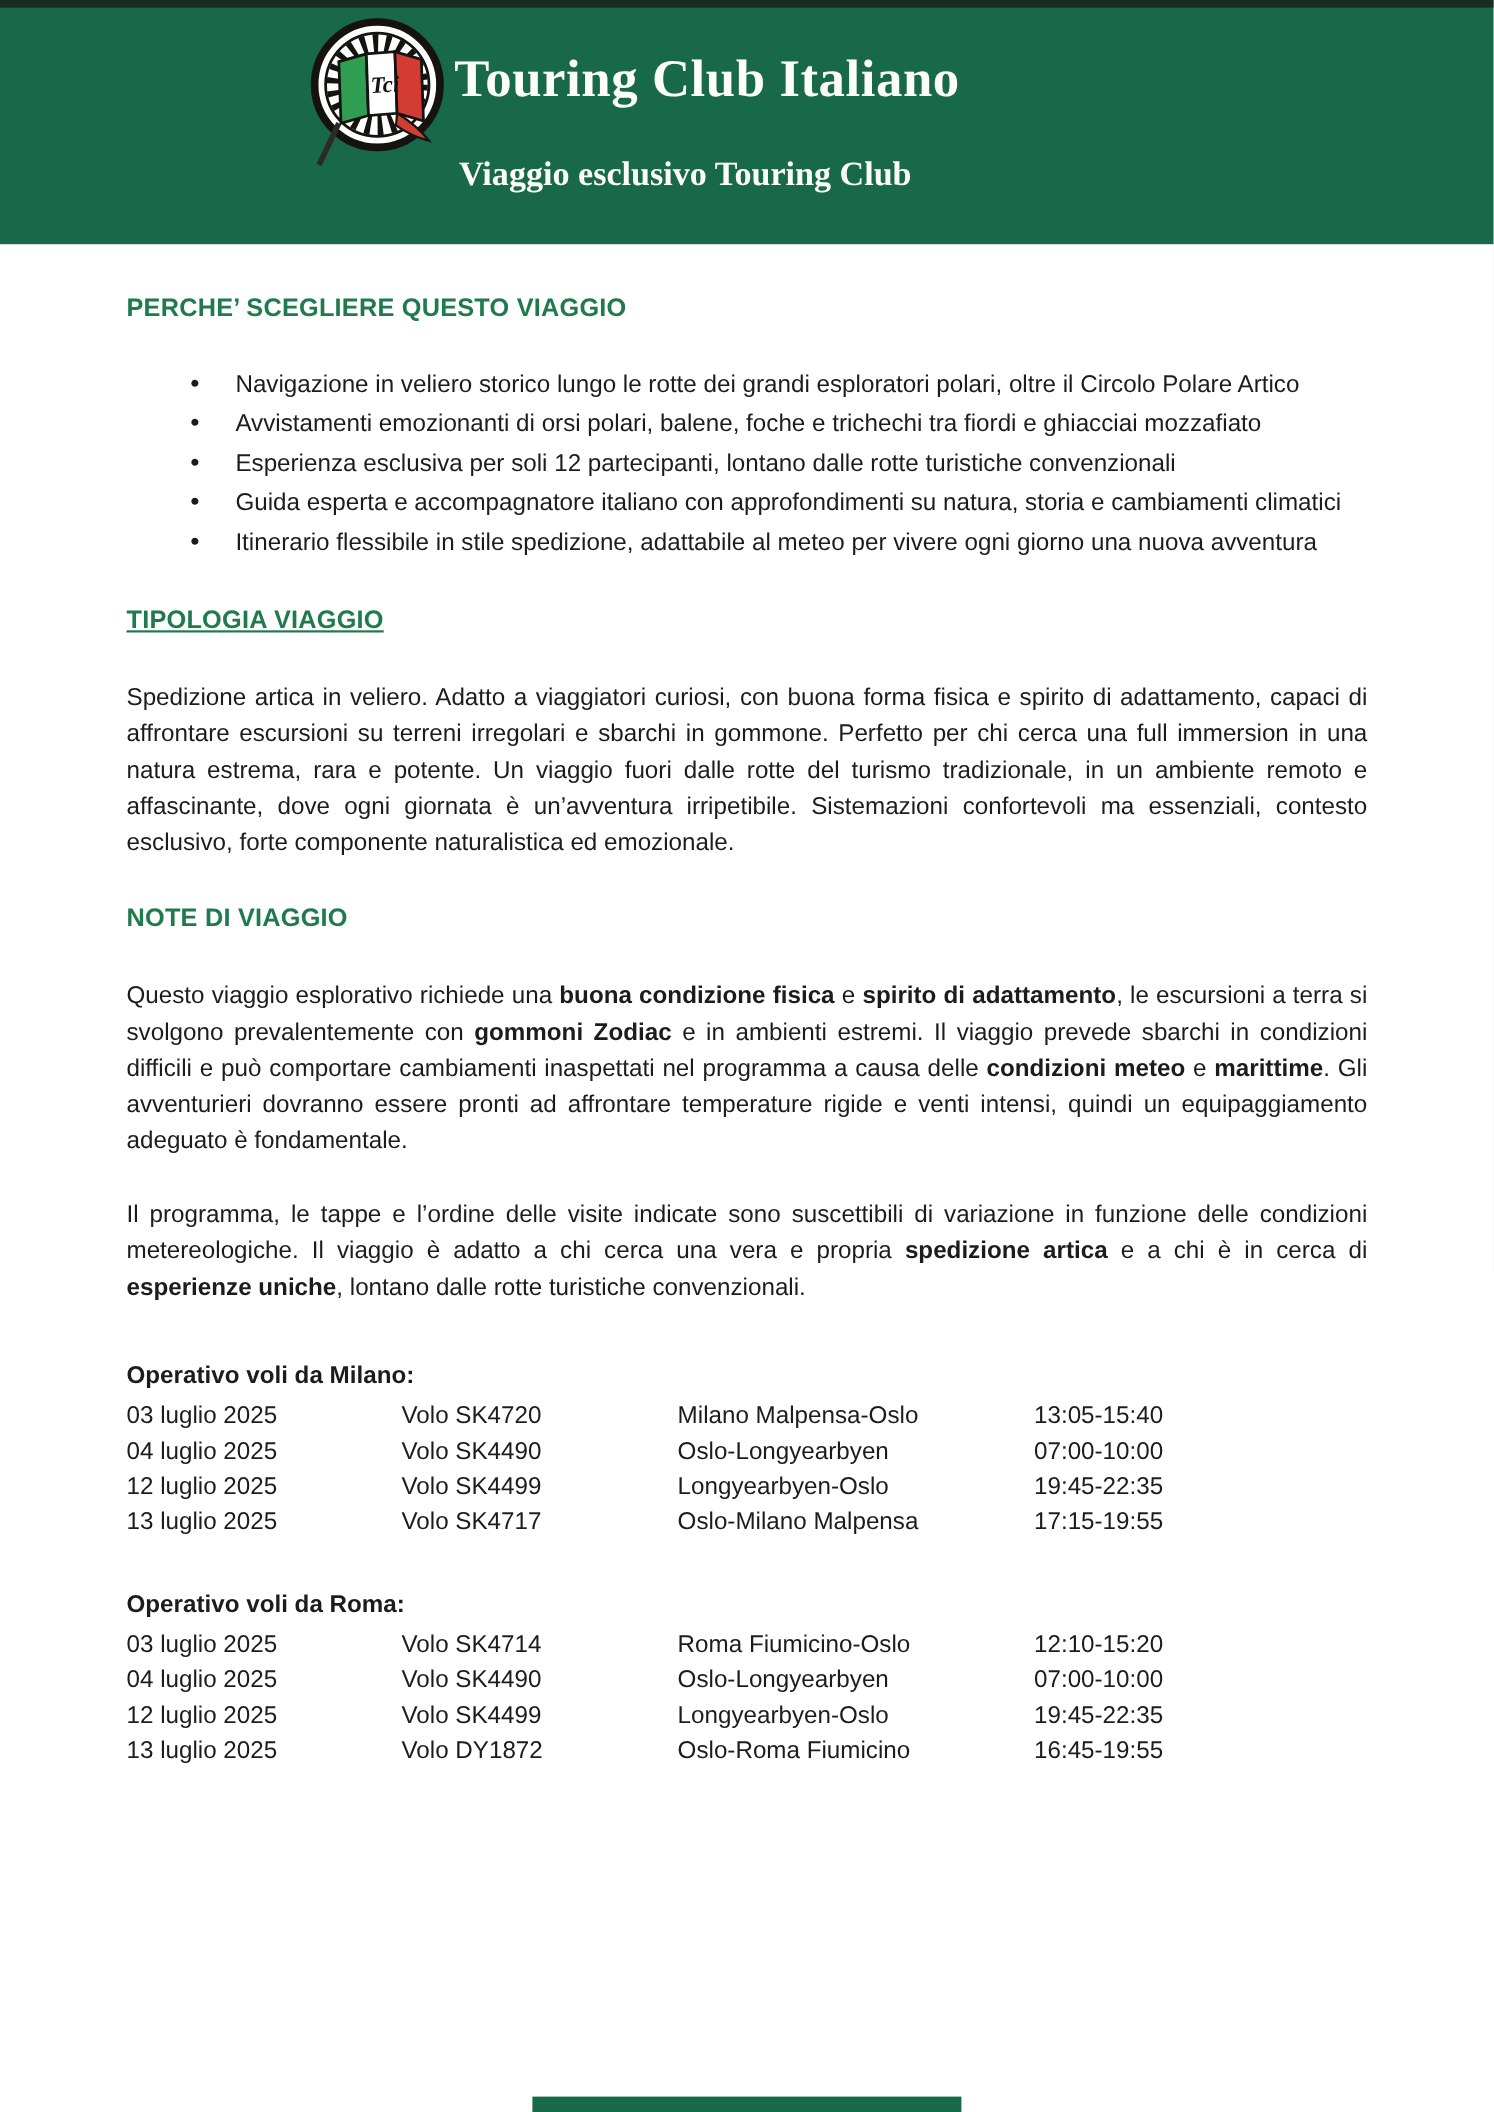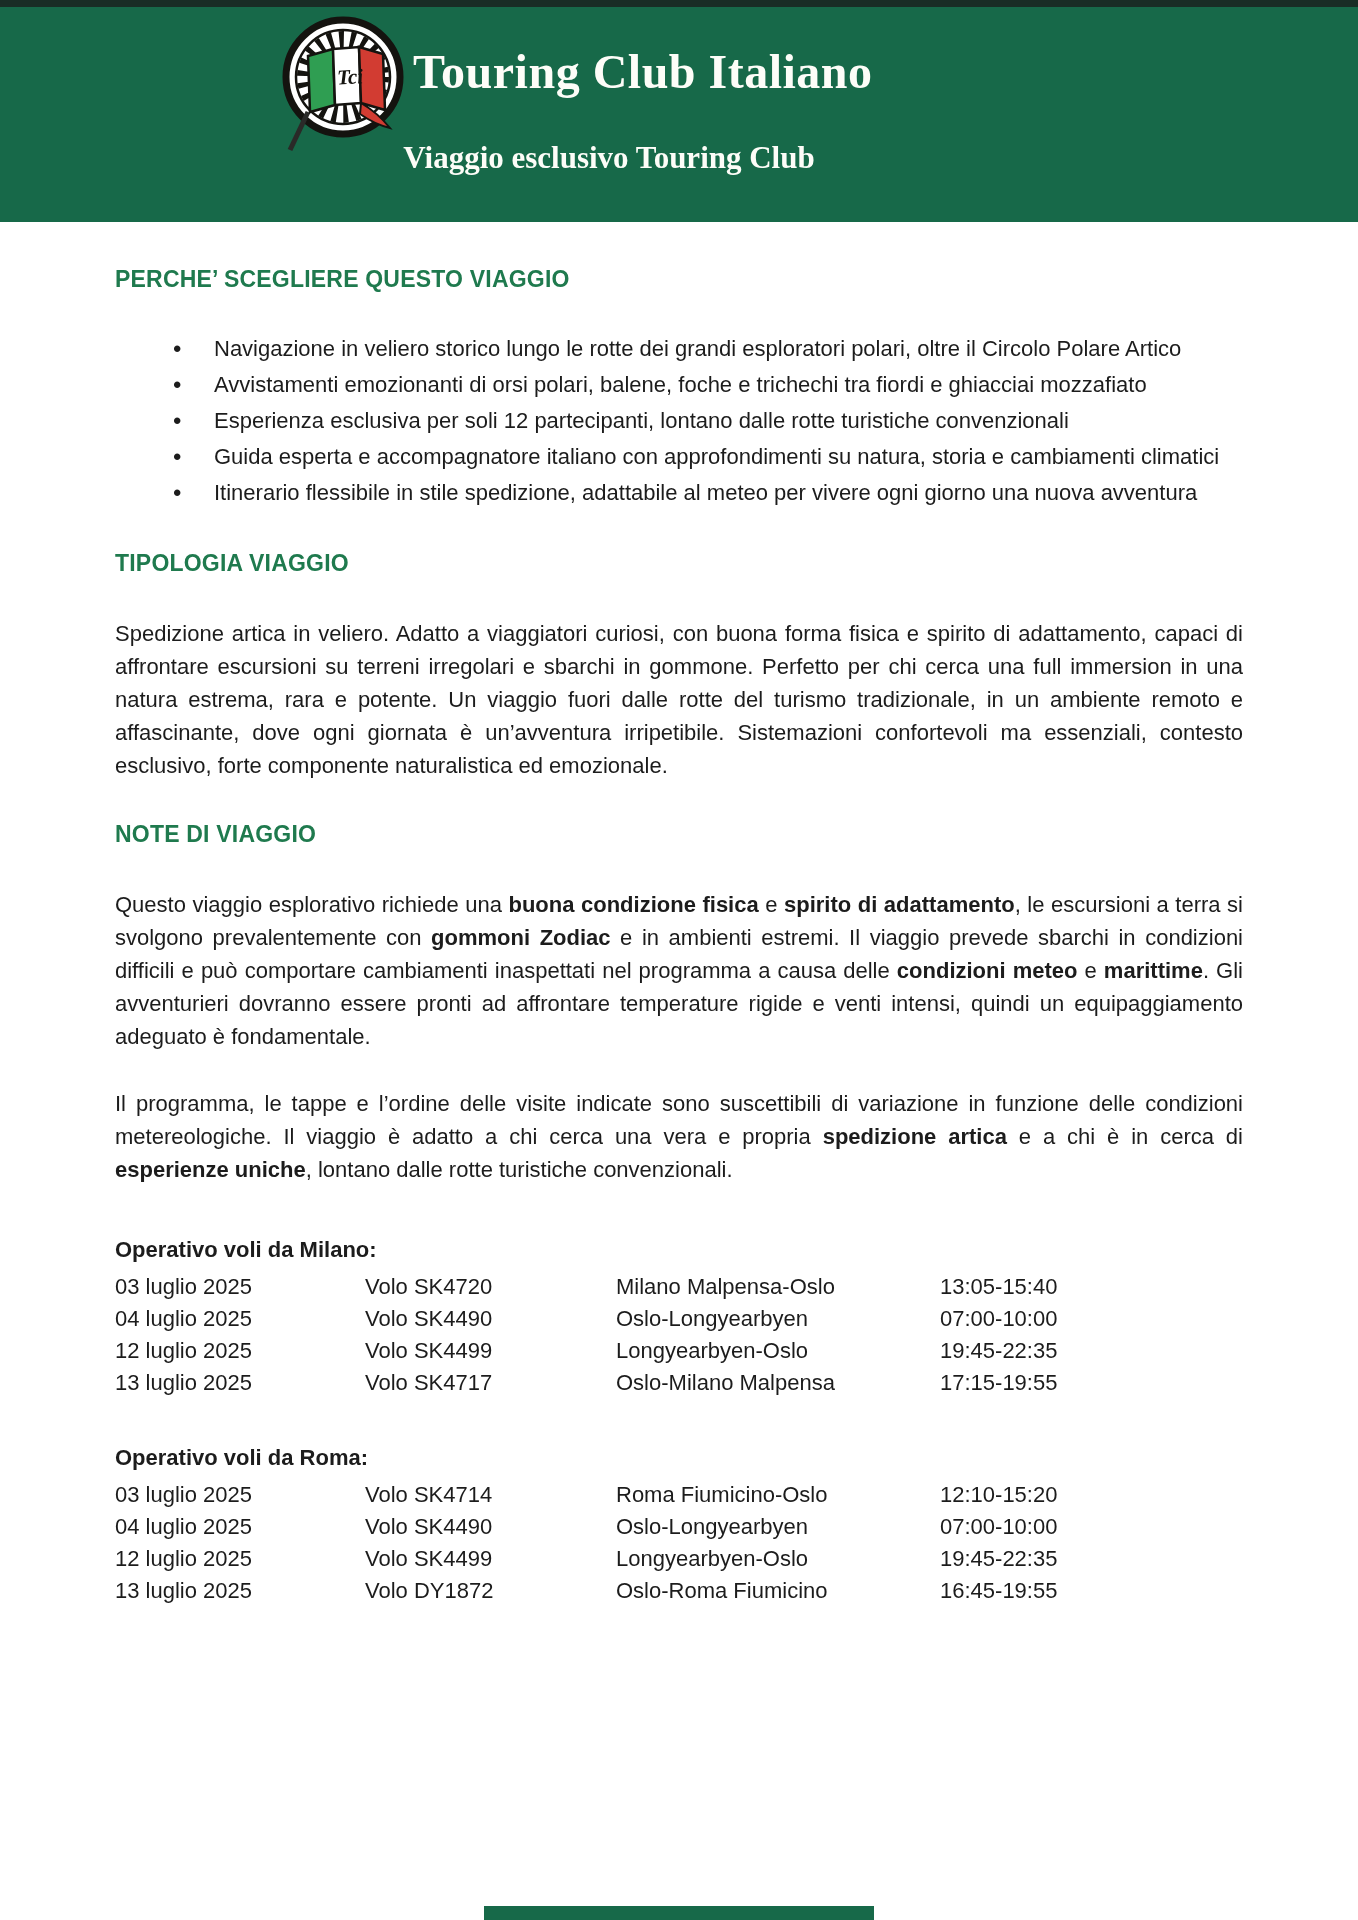--- a/index.html
+++ b/index.html
@@ -11,41 +11,41 @@
   
   .banner { position:relative; width:100%; height:222px; background:#176949; }
   .banner-topline { position:absolute; top:0; left:0; width:100%; height:7px; background:#1a231e; opacity:.85; }
   .logo { position:absolute; left:280px; top:14px; width:130px; height:140px; }
   .title {
     position:absolute; left:413px; top:44px;
     font-family:"Liberation Serif", serif; font-weight:bold;
     font-size:48px; color:#fdfdf8; letter-spacing:.5px; white-space:nowrap;
   }
   .subtitle {
-    position:absolute; left:314px; top:140px; width:590px; text-align:center;
+    position:absolute; left:328px; top:140px; width:590px; text-align:center;
     font-family:"Liberation Serif", serif; font-weight:bold;
     font-size:31px; color:#fdfdf8; white-space:nowrap;
   }
   
   .content { padding:0 115px; }
   h2.sec {
     margin:0; font-size:23px; line-height:25px; font-weight:bold;
     color:#1f7a4e; letter-spacing:.2px;
   }
   #sec-why { margin-top:45px; }
   .bullets { list-style:none; margin:40px 0 0 0; padding:0; }
   .bullets li {
     position:relative; padding-left:99px; font-size:22px; line-height:33px;
     margin-bottom:3px;
   }
   .bullets li::before {
     content:"\2022"; position:absolute; left:58px; top:0;
     font-size:24px; line-height:33px;
   }
-  #sec-tipologia { margin-top:42px; }
+  #sec-tipologia { margin-top:42px;text-decoration:underline; }
   #sec-note { margin-top:40px; }
   #sec-voli { margin-top:43px; }
   .para {
     margin:41px 0 0 0; font-size:22px; line-height:33px; text-align:justify;
   }
   .para.follow { margin-top:34px; }
   .b { font-weight:bold; }
   
   .flight-block { margin-top:49px; }
   .flight-block.roma { margin-top:44px; }

